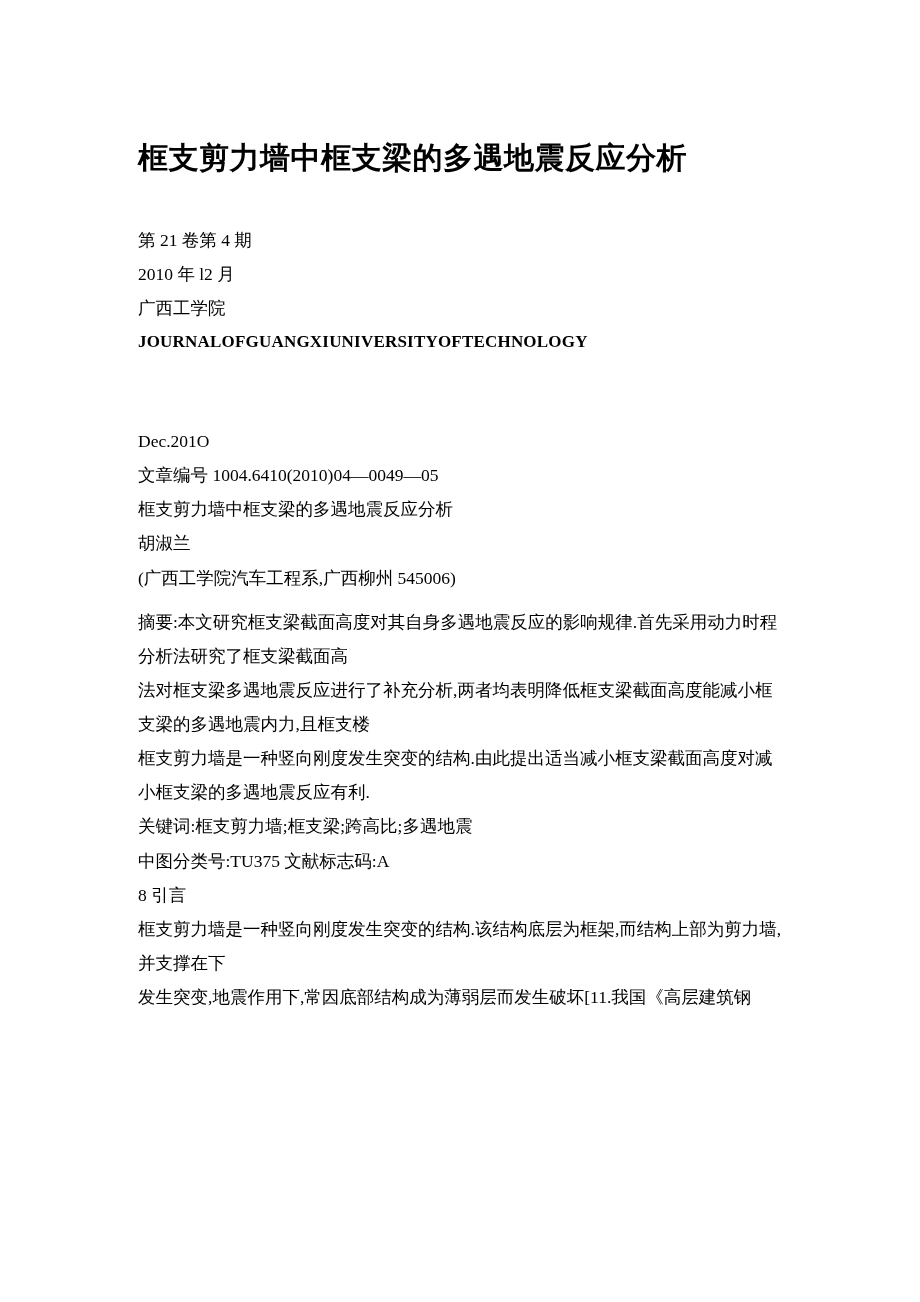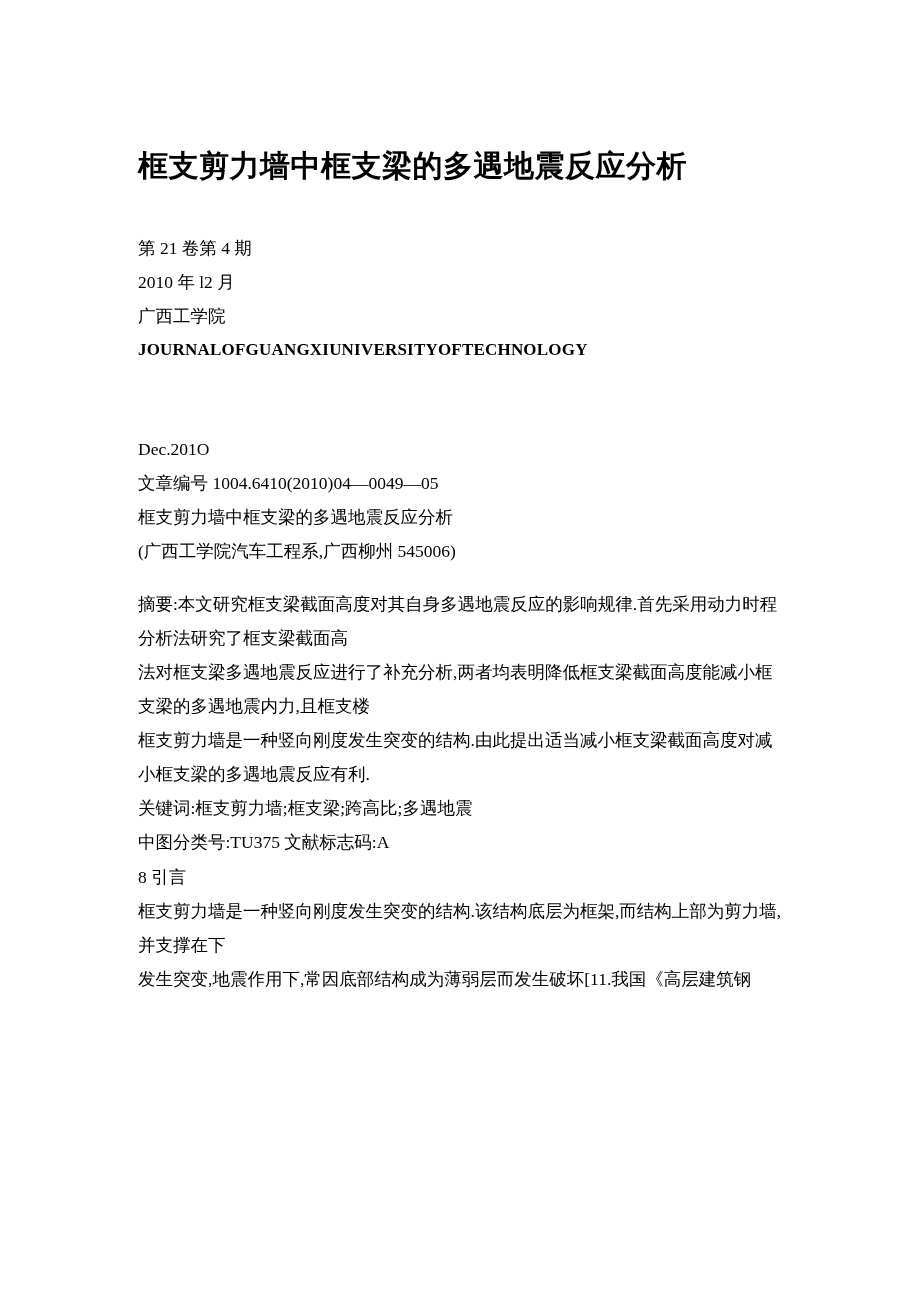--- a/index.html
+++ b/index.html
@@ -12,21 +12,21 @@
     height: 1302px;
     font-family: "Liberation Serif", "DejaVu Serif", serif;
     color: #000000;
     overflow: hidden;
   }
   .page {
     position: relative;
     width: 920px;
     height: 1302px;
     box-sizing: border-box;
-    padding: 8px 138px;
+    padding: 0 138px;
   }
   .doc-title {
     margin: 0;
     padding-top: 138px;
     font-size: 30px;
     font-weight: bold;
     line-height: 1.35;
     letter-spacing: 0.5px;
     font-family: "DejaVu Sans", "Liberation Sans", sans-serif;
   }
@@ -40,21 +40,21 @@
   }
   .line.journal-en {
     font-weight: bold;
     letter-spacing: 0.2px;
     font-size: 17px;
   }
   .spacer-sm {
     height: 22px;
   }
   .body-block {
-    margin-top: 18px;
+    margin-top: 10px;
   }
   .para {
     font-size: 17.5px;
     line-height: 1.95;
     white-space: pre-wrap;
     text-align: left;
   }
 </style>
 </head>
 <body>
@@ -69,20 +69,21 @@
     <div class="line">广西工学院</div>
     <div class="line journal-en">JOURNALOFGUANGXIUNIVERSITYOFTECHNOLOGY</div>
   </div>
 
   <div class="spacer-sm"></div>
 
   <div class="meta-block">
     <div class="line">Dec.201O</div>
     <div class="line">文章编号 1004.6410(2010)04—0049—05</div>
     <div class="line">框支剪力墙中框支梁的多遇地震反应分析</div>
+    <div class="line">胡淑兰</div>
     <div class="line">(广西工学院汽车工程系,广西柳州 545006)</div>
   </div>
 
   <div class="body-block">
     <div class="para">摘要:本文研究框支梁截面高度对其自身多遇地震反应的影响规律.首先采用动力时程分析法研究了框支梁截面高</div>
     <div class="para">法对框支梁多遇地震反应进行了补充分析,两者均表明降低框支梁截面高度能减小框支梁的多遇地震内力,且框支楼</div>
     <div class="para">框支剪力墙是一种竖向刚度发生突变的结构.由此提出适当减小框支梁截面高度对减小框支梁的多遇地震反应有利.</div>
     <div class="para">关键词:框支剪力墙;框支梁;跨高比;多遇地震</div>
     <div class="para">中图分类号:TU375 文献标志码:A</div>
     <div class="para">8 引言</div>

